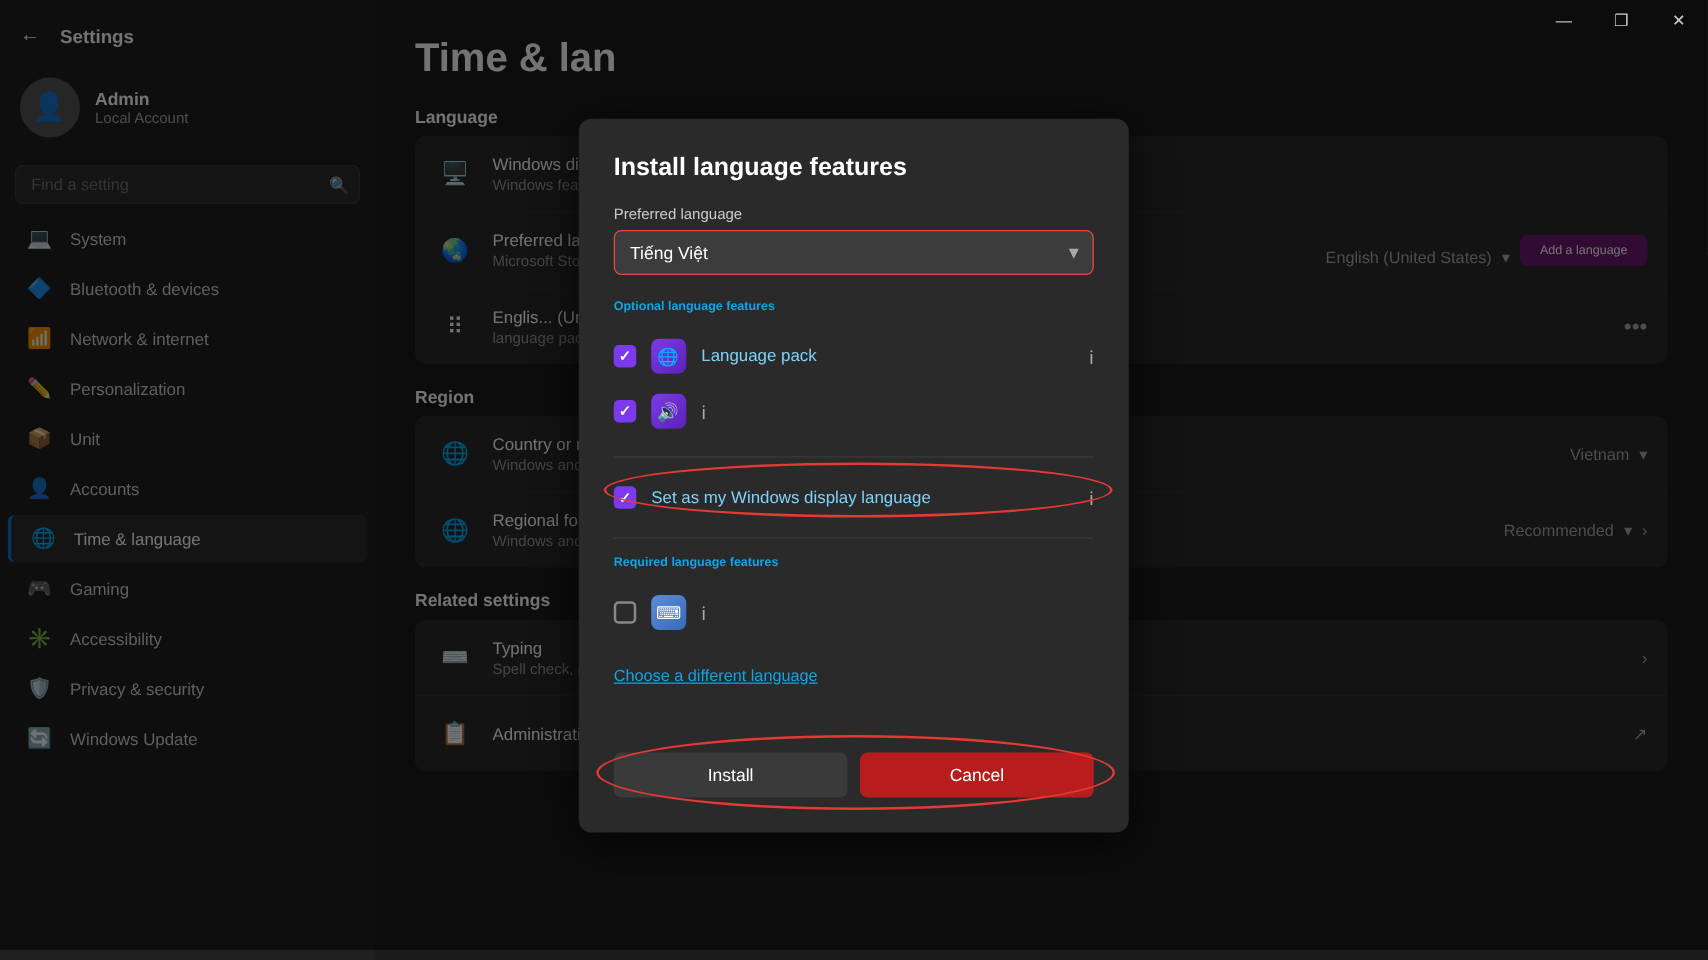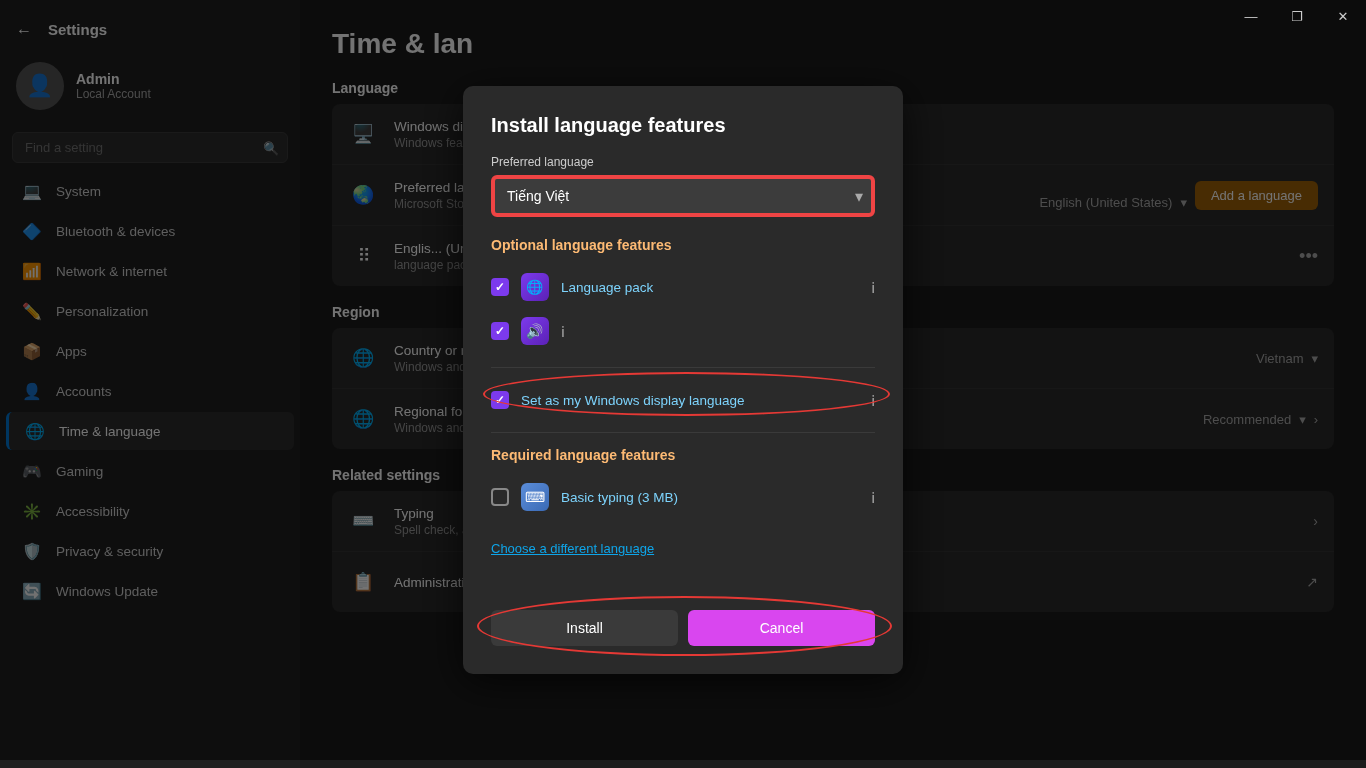--- a/index.html
+++ b/index.html
@@ -139,21 +139,21 @@
     
     .main-content {
       flex: 1;
       background: #1c1c1c;
       padding: 28px 32px;
       position: relative;
       overflow: hidden;
     }
 
     .page-title {
-      font-size: 28px;
+      font-size: 32px;
       font-weight: 600;
       margin-bottom: 20px;
       color: #fff;
     }
 
     .section-header {
       font-size: 14px;
       font-weight: 600;
       color: #fff;
       margin: 18px 0 8px 0;
@@ -205,26 +205,26 @@
 
     .row-control {
       display: flex;
       align-items: flex-end;
       gap: 8px;
       color: #aaa;
       font-size: 13px;
     }
 
     .add-btn {
-      background: #a16207;
+      background: #701a75;
       border: none;
       border-radius: 6px;
       padding: 7px 16px;
       color: #fff;
-      font-size: 13px;
+      font-size: 10px;
       cursor: pointer;
     }
 
     .three-dots {
       color: #aaa;
       font-size: 18px;
       cursor: pointer;
     }
 
     .chevron-right {
@@ -274,43 +274,43 @@
     }
 
     .lang-dropdown-wrap {
       position: relative;
       margin-bottom: 20px;
     }
 
     .lang-dropdown {
       width: 100%;
       background: #3c3c3c;
-      border: 4px solid #ef4444;
+      border: 1px solid #ef4444;
       border-radius: 6px;
       padding: 9px 36px 9px 12px;
       color: #fff;
       font-size: 14px;
       appearance: none;
       cursor: pointer;
       outline: none;
     }
 
     .lang-dropdown-chevron {
       position: absolute;
       right: 12px;
       top: 50%;
       transform: translateY(-50%);
       color: #aaa;
       pointer-events: none;
     }
 
     .section-title {
-      font-size: 14px;
+      font-size: 10px;
       font-weight: 600;
-      color: #fdba74;
+      color: #0ea5e9;
       margin-bottom: 12px;
     }
 
     .feature-row {
       display: flex;
       align-items: center;
       padding: 8px 0;
       gap: 12px;
     }
 
@@ -393,21 +393,21 @@
       border-radius: 6px;
       padding: 10px 0;
       color: #fff;
       font-size: 14px;
       cursor: pointer;
       font-weight: 500;
     }
 
     .cancel-btn {
       flex: 1;
-      background: #d946ef;
+      background: #b91c1c;
       border: none;
       border-radius: 6px;
       padding: 10px 0;
       color: #fff;
       font-size: 14px;
       cursor: pointer;
       font-weight: 500;
     }
 
     
@@ -472,21 +472,21 @@
   <div class="nav-item">
     <span class="nav-icon">📶</span>
     <span>Network &amp; internet</span>
   </div>
   <div class="nav-item">
     <span class="nav-icon">✏️</span>
     <span>Personalization</span>
   </div>
   <div class="nav-item">
     <span class="nav-icon">📦</span>
-    <span>Apps</span>
+    <span>Unit</span>
   </div>
   <div class="nav-item">
     <span class="nav-icon">👤</span>
     <span>Accounts</span>
   </div>
   <div class="nav-item active">
     <span class="nav-icon">🌐</span>
     <span>Time &amp; language</span>
   </div>
   <div class="nav-item">
@@ -635,21 +635,20 @@
       </div>
     </div>
 
     <div class="divider"></div>
 
     
     <div class="section-title">Required language features</div>
     <div class="feature-row">
       <div class="checkbox-custom unchecked"></div>
       <div class="feature-icon" style="background: linear-gradient(135deg, #5b8dd9, #3a6ab5);">⌨</div>
-      <span class="feature-label">Basic typing (3 MB)</span>
       <span class="info-icon">ℹ</span>
     </div>
 
     <div style="height: 20px;"></div>
 
     <a class="choose-lang-link">Choose a different language</a>
 
     
     <div class="dialog-footer" style="position:relative;">
       <button class="install-btn">Install</button>

